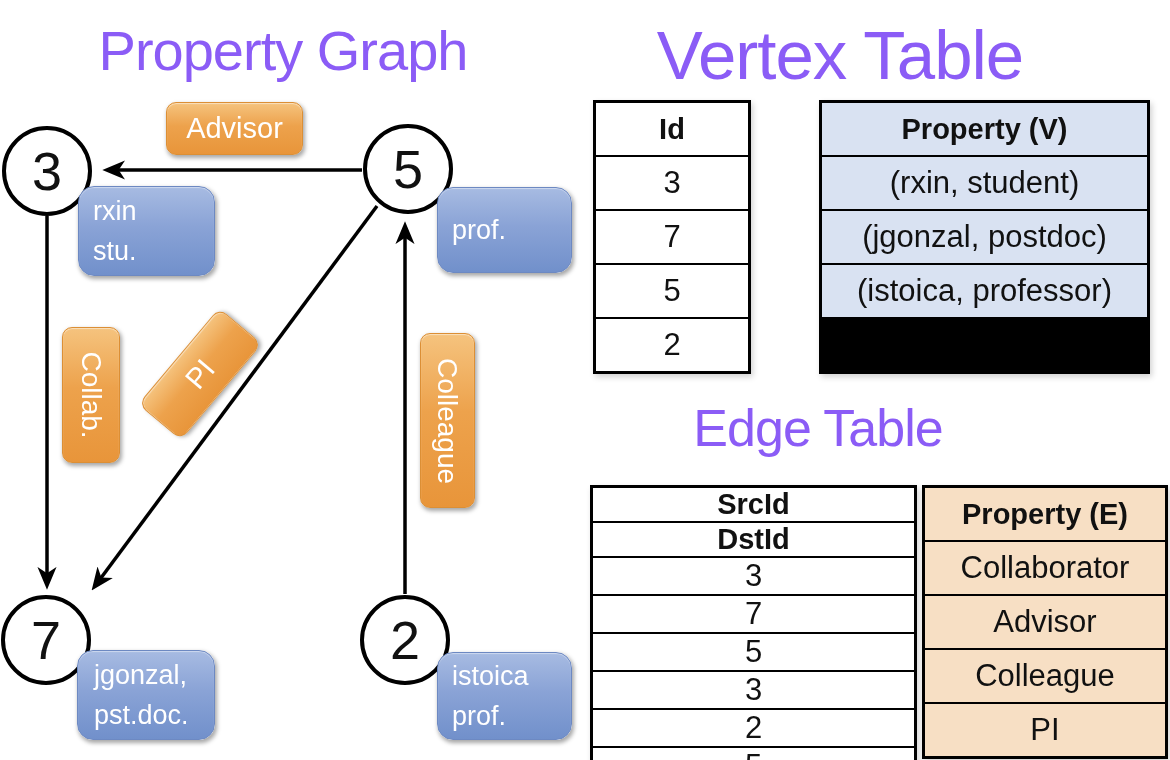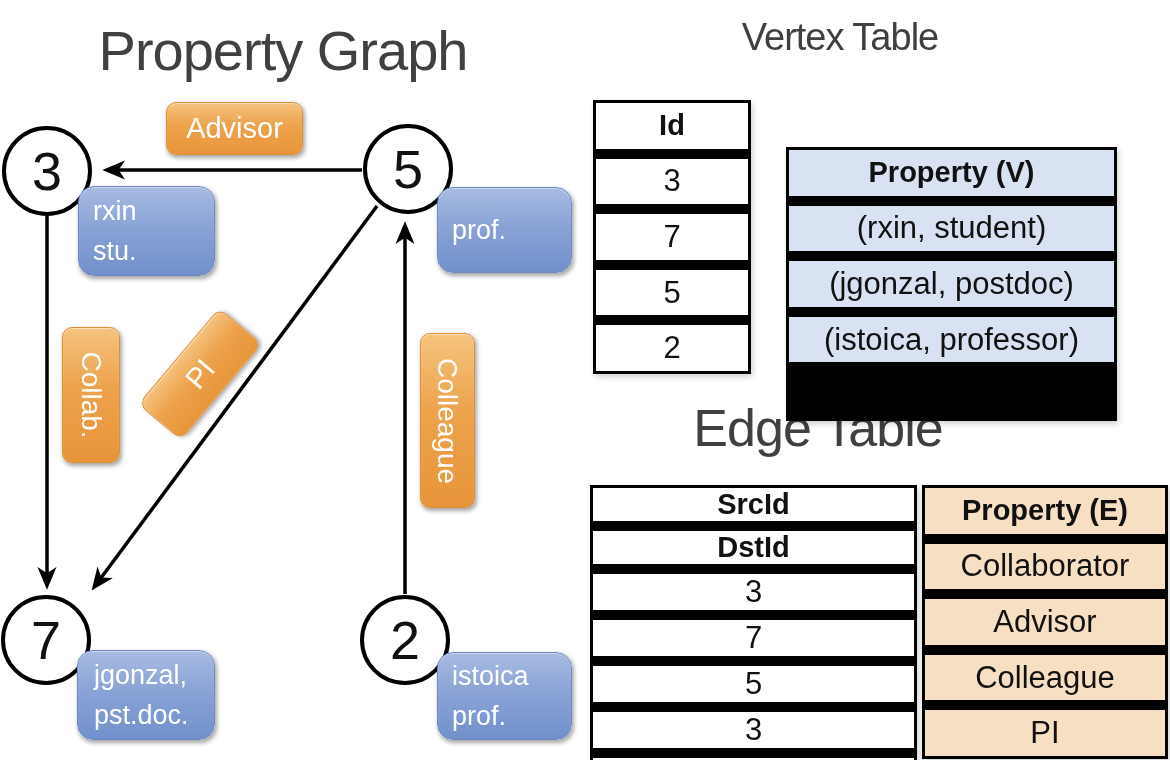--- a/index.html
+++ b/index.html
@@ -7,25 +7,25 @@
   #stage {
     position:relative; width:1170px; height:760px; overflow:hidden;
     background:#ffffff;
     font-family:"Liberation Sans", sans-serif;
     color:#111;
   }
 
   
   .big-title {
     position:absolute; transform:translateX(-50%);
-    font-size:56px; letter-spacing:-1px; color:#404040;
+    font-size:56px; letter-spacing:-1px; color:#8b5cf6;
     white-space:nowrap; font-weight:400;
   }
   #title-graph  { left:283px; top:18px; }
-  #title-vertex { left:840px; top:16px; font-size:38px; }
+  #title-vertex { left:840px; top:16px; font-size:69px; }
   #title-edge   { left:818px; top:398px; font-size:52px; }
 
   
   #edges-svg { position:absolute; left:0; top:0; }
 
   
   .node {
     position:absolute; width:90px; height:90px; border-radius:50%;
     background:#fff; border:4px solid #000;
     display:flex; align-items:center; justify-content:center;
@@ -60,33 +60,33 @@
     font-size:29px;
   }
   #ebox-advisor   { left:166px; top:102px; width:137px; height:53px; }
   #ebox-collab    { left:62px;  top:327px; width:58px;  height:136px; }
   #ebox-colleague { left:420px; top:333px; width:55px;  height:175px; }
   #ebox-pi        { left:137px; top:346px; width:126px; height:56px; transform:rotate(-50deg); }
   .vtext { transform:rotate(90deg); white-space:nowrap; font-size:28px; }
 
   
   .tbl {
-    position:absolute; background:#000; display:grid; gap:10px; padding:3px;
+    position:absolute; background:#000; display:grid; gap:2px; padding:3px;
     box-shadow:2px 3px 6px rgba(0,0,0,0.18);
   }
   .tbl .cell {
     background:#fff; display:flex; align-items:center; justify-content:center;
     font-size:31px; color:#111; white-space:nowrap;
   }
   .tbl .cell.hdr { font-weight:bold; font-size:29px; }
   .tbl .cell.vfill { background:var(--vertex-cell-fill); }
   .tbl .cell.efill { background:var(--edge-cell-fill); }
 
   #vertex-id-tbl   { left:593px; top:100px; width:158px; height:274px; grid-template-rows:repeat(5,1fr); }
-  #vertex-prop-tbl { left:786px; top:100px; width:331px; height:274px; grid-template-rows:repeat(5,1fr);margin-top:47px; }
+  #vertex-prop-tbl { left:819px; top:100px; width:331px; height:274px; grid-template-rows:repeat(5,1fr); }
   #edge-srcdst-tbl { left:590px; top:485px; width:327px; height:348px;
                      grid-template-columns:1fr; grid-template-rows:repeat(5,1fr); }
   #edge-prop-tbl   { left:922px; top:485px; width:246px; height:274px; grid-template-rows:repeat(5,1fr); }
 </style>
 </head>
 <body>
 
 <div id="stage">
 
   <div class="big-title" id="title-graph">Property Graph</div>

